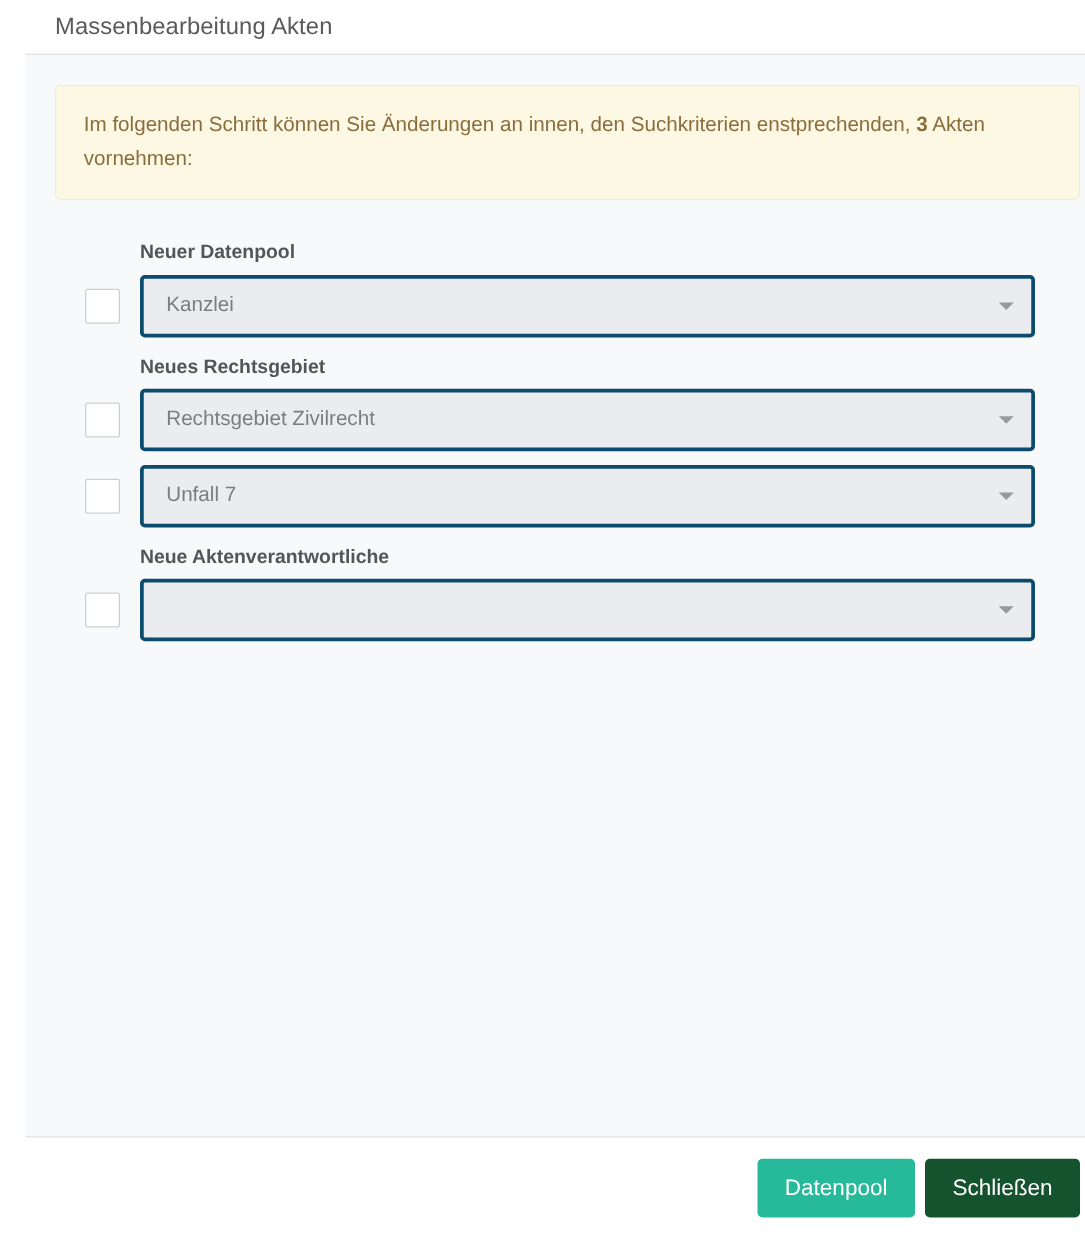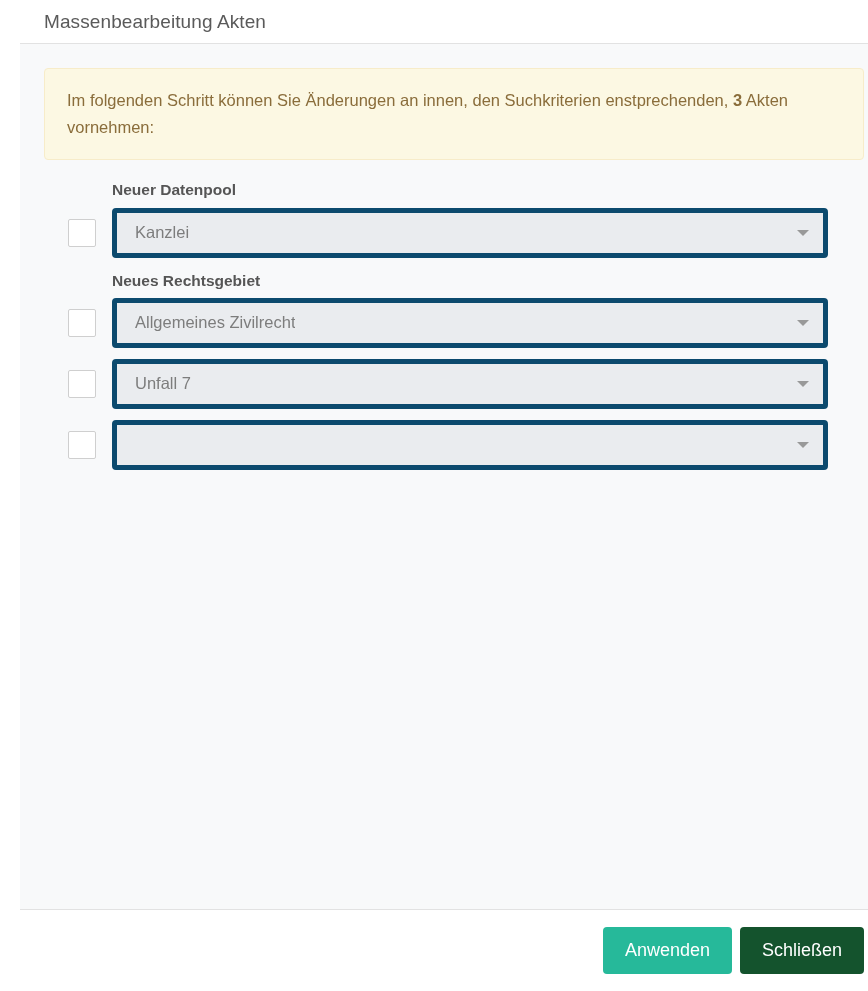--- a/index.html
+++ b/index.html
@@ -61,21 +61,21 @@
   .form-area {
     padding-top: 18px;
   }
   .field-group {
     margin-bottom: 11px;
   }
   .field-label {
     font-size: 15.5px;
     font-weight: 700;
     color: #555555;
-    margin: 0 0 6px 68px;
+    margin: 12px 0 6px 68px;
     line-height: 1.5;
   }
   .field-row {
     display: flex;
     align-items: center;
   }
   .field-checkbox {
     width: 28px;
     height: 28px;
     flex: 0 0 28px;
@@ -84,21 +84,21 @@
     border-radius: 2px;
     margin-right: 16px;
     margin-left: 24px;
     box-sizing: border-box;
     cursor: pointer;
   }
   .select-box {
     flex: 1 1 auto;
     height: 50px;
     background: #eaecef;
-    border: 5px solid #0c4a6e;
+    border: 3px solid #0c4a6e;
     border-radius: 4px;
     display: flex;
     align-items: center;
     justify-content: space-between;
     padding: 0 14px 0 18px;
     box-sizing: border-box;
     color: #7d7d7d;
     font-size: 16.5px;
     cursor: pointer;
     margin-right: 36px;
@@ -171,49 +171,50 @@
             <span class="caret"></span>
           </div>
         </div>
       </div>
 
       <div class="field-group">
         <div class="field-label">Neues Rechtsgebiet</div>
         <div class="field-row">
           <div class="field-checkbox"></div>
           <div class="select-box">
-            <span class="select-value">Allgemeines Zivilrecht</span>
+            <span class="select-value">Rechtsgebiet Zivilrecht</span>
             <span class="caret"></span>
           </div>
         </div>
       </div>
 
 
       <div class="field-group">
         <div class="field-row">
           <div class="field-checkbox"></div>
           <div class="select-box">
             <span class="select-value">Unfall 7</span>
             <span class="caret"></span>
           </div>
         </div>
       </div>
 
       <div class="field-group">
+        <div class="field-label">Neue Aktenverantwortliche</div>
         <div class="field-row">
           <div class="field-checkbox"></div>
           <div class="select-box">
             <span class="select-value"></span>
             <span class="caret"></span>
           </div>
         </div>
       </div>
 
 
     </div>
   </div>
 
   <div class="dialog-footer">
-    <button class="btn btn-apply">Anwenden</button>
+    <button class="btn btn-apply">Datenpool</button>
     <button class="btn btn-close">Schließen</button>
   </div>
 
 </div>
 
 </body></html>

